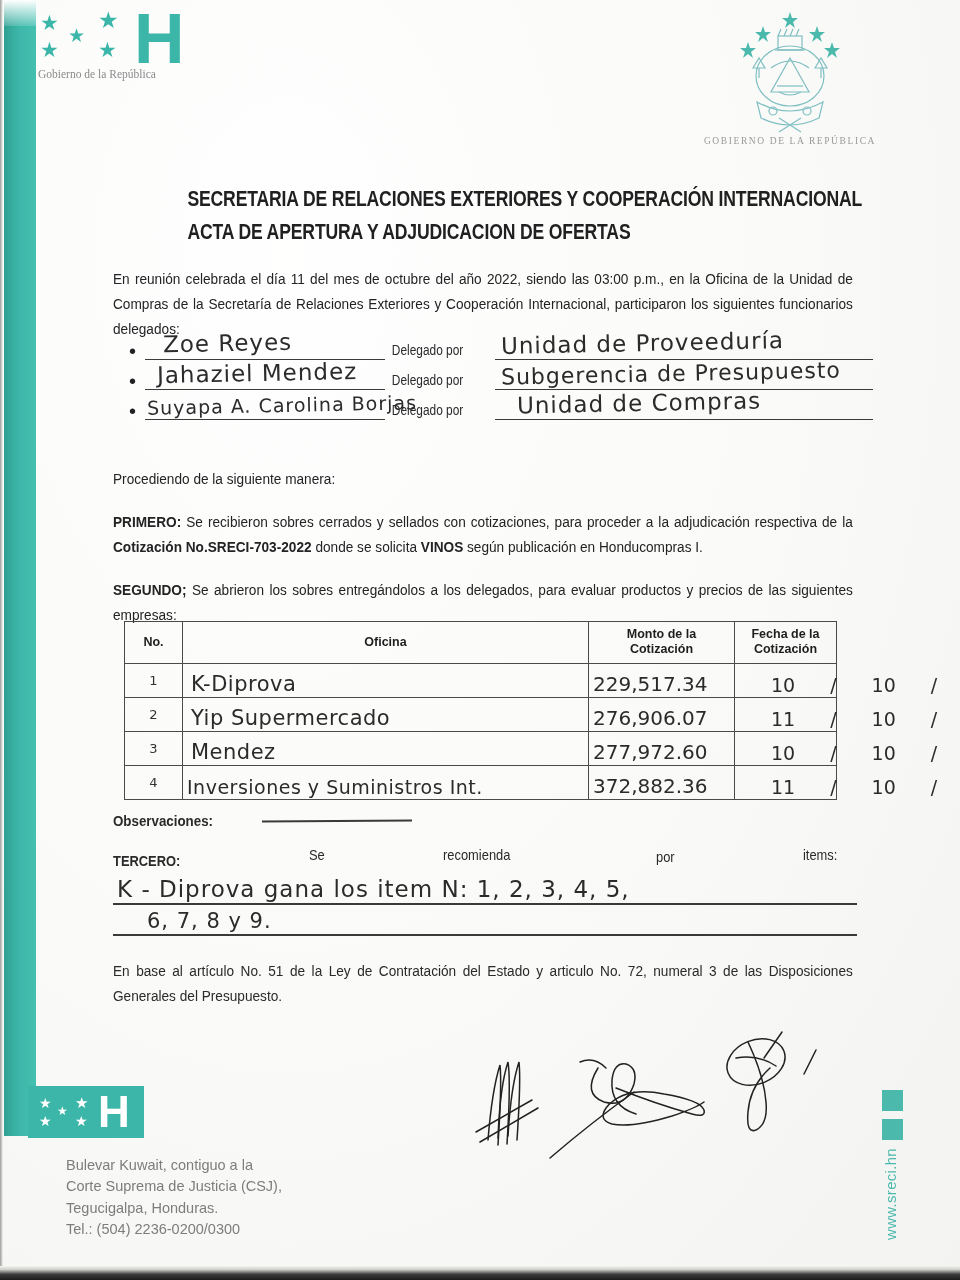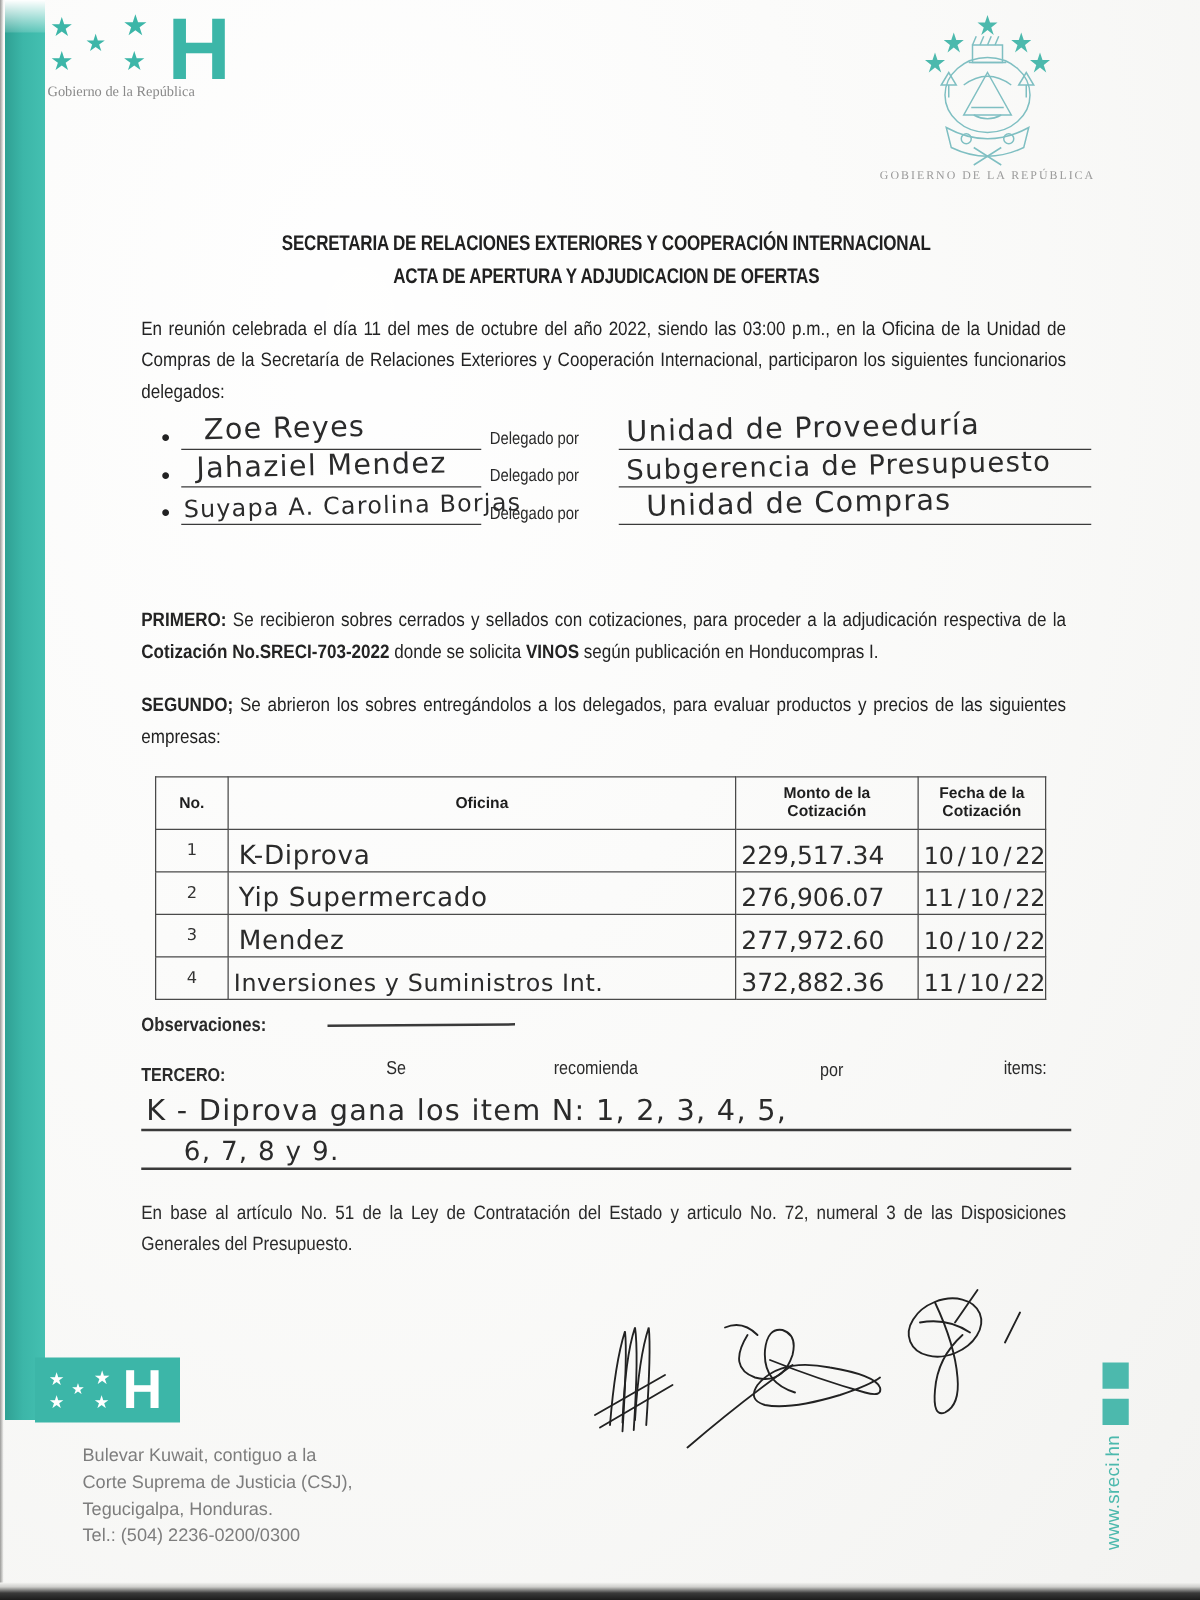--- a/index.html
+++ b/index.html
@@ -134,23 +134,23 @@
     position: absolute;
     left: 113px;
     top: 182px;
     width: 744px;
   }
   .cond {
     font-family: "Liberation Sans Narrow", "Liberation Sans", sans-serif;
     transform-origin: left center;
   }
   .doc-title {
-    text-align: center;
+    text-align: left;
     font-weight: bold;
-    font-size: 17px;
+    font-size: 22px;
     letter-spacing: -0.2px;
     line-height: 1.5;
     color: #202020;
   }
   .title-line-1, .title-line-2 {
     display: block;
     transform: scaleX(0.80);
     transform-origin: center center;
     white-space: nowrap;
   }
@@ -273,21 +273,21 @@
   }
   .date-cell .dparts {
     position: absolute;
     left: 4px;
     bottom: 1px;
     font-family: "DejaVu Sans", sans-serif;
     font-size: 19px;
     color: #2b2b2b;
     white-space: nowrap;
   }
-  .date-cell .dparts span { display: inline-block; }
+  .date-cell .dparts span { display: inline-block; margin-left: 32px; }
   .date-cell .slash { padding: 0 3px; }
 
   
   .obs {
     position: absolute;
     left: 113px;
     top: 812px;
     width: 760px;
     font-size: 15.5px;
   }
@@ -517,20 +517,23 @@
       </span>
       <span class="deleg-label cond">Delegado por</span>
       <span class="dept-line">
         <span class="hw hw-ink" style="left:22px; bottom:3px; font-size:23px;">Unidad de Compras</span>
       </span>
     </div>
 
   </div>
 
   <div class="doc" style="top:466px;">
+    <div class="para cond" style="margin-top:0">
+      <span style="display:block;transform:scaleX(0.88);transform-origin:left center;width:113%;">Procediendo de la siguiente manera:</span>
+    </div>
     <div class="para cond">
       <span style="display:block;transform:scaleX(0.88);transform-origin:left center;width:113%;text-align:justify;"><b>PRIMERO:</b><span> Se recibieron sobres cerrados y sellados con cotizaciones, para proceder a la adjudicación respectiva de la </span><b>Cotización No.SRECI-703-2022</b><span> donde se solicita </span><b>VINOS</b><span> según publicación en Honducompras I.</span></span>
     </div>
     <div class="para cond">
       <span style="display:block;transform:scaleX(0.88);transform-origin:left center;width:113%;text-align:justify;"><b>SEGUNDO;</b><span> Se abrieron los sobres entregándolos a los delegados, para evaluar productos y precios de las siguientes empresas:</span></span>
     </div>
   </div>
 
   <div class="tbl-wrap">
     <table class="quotes">

